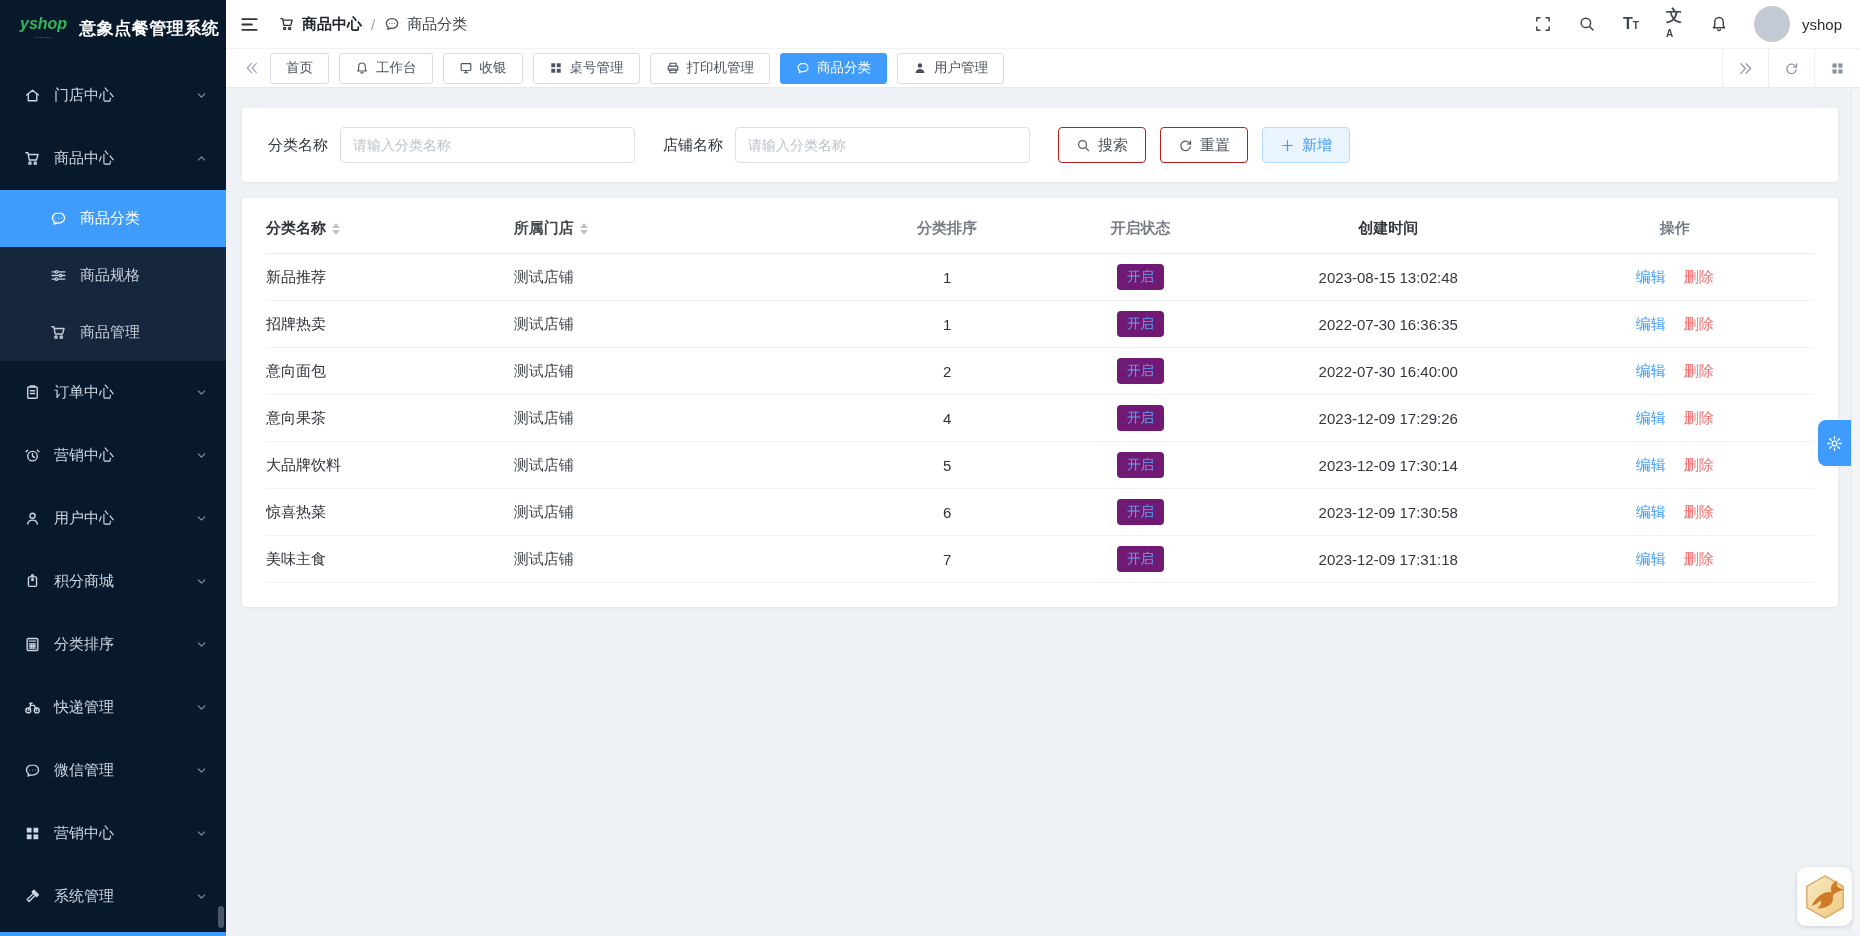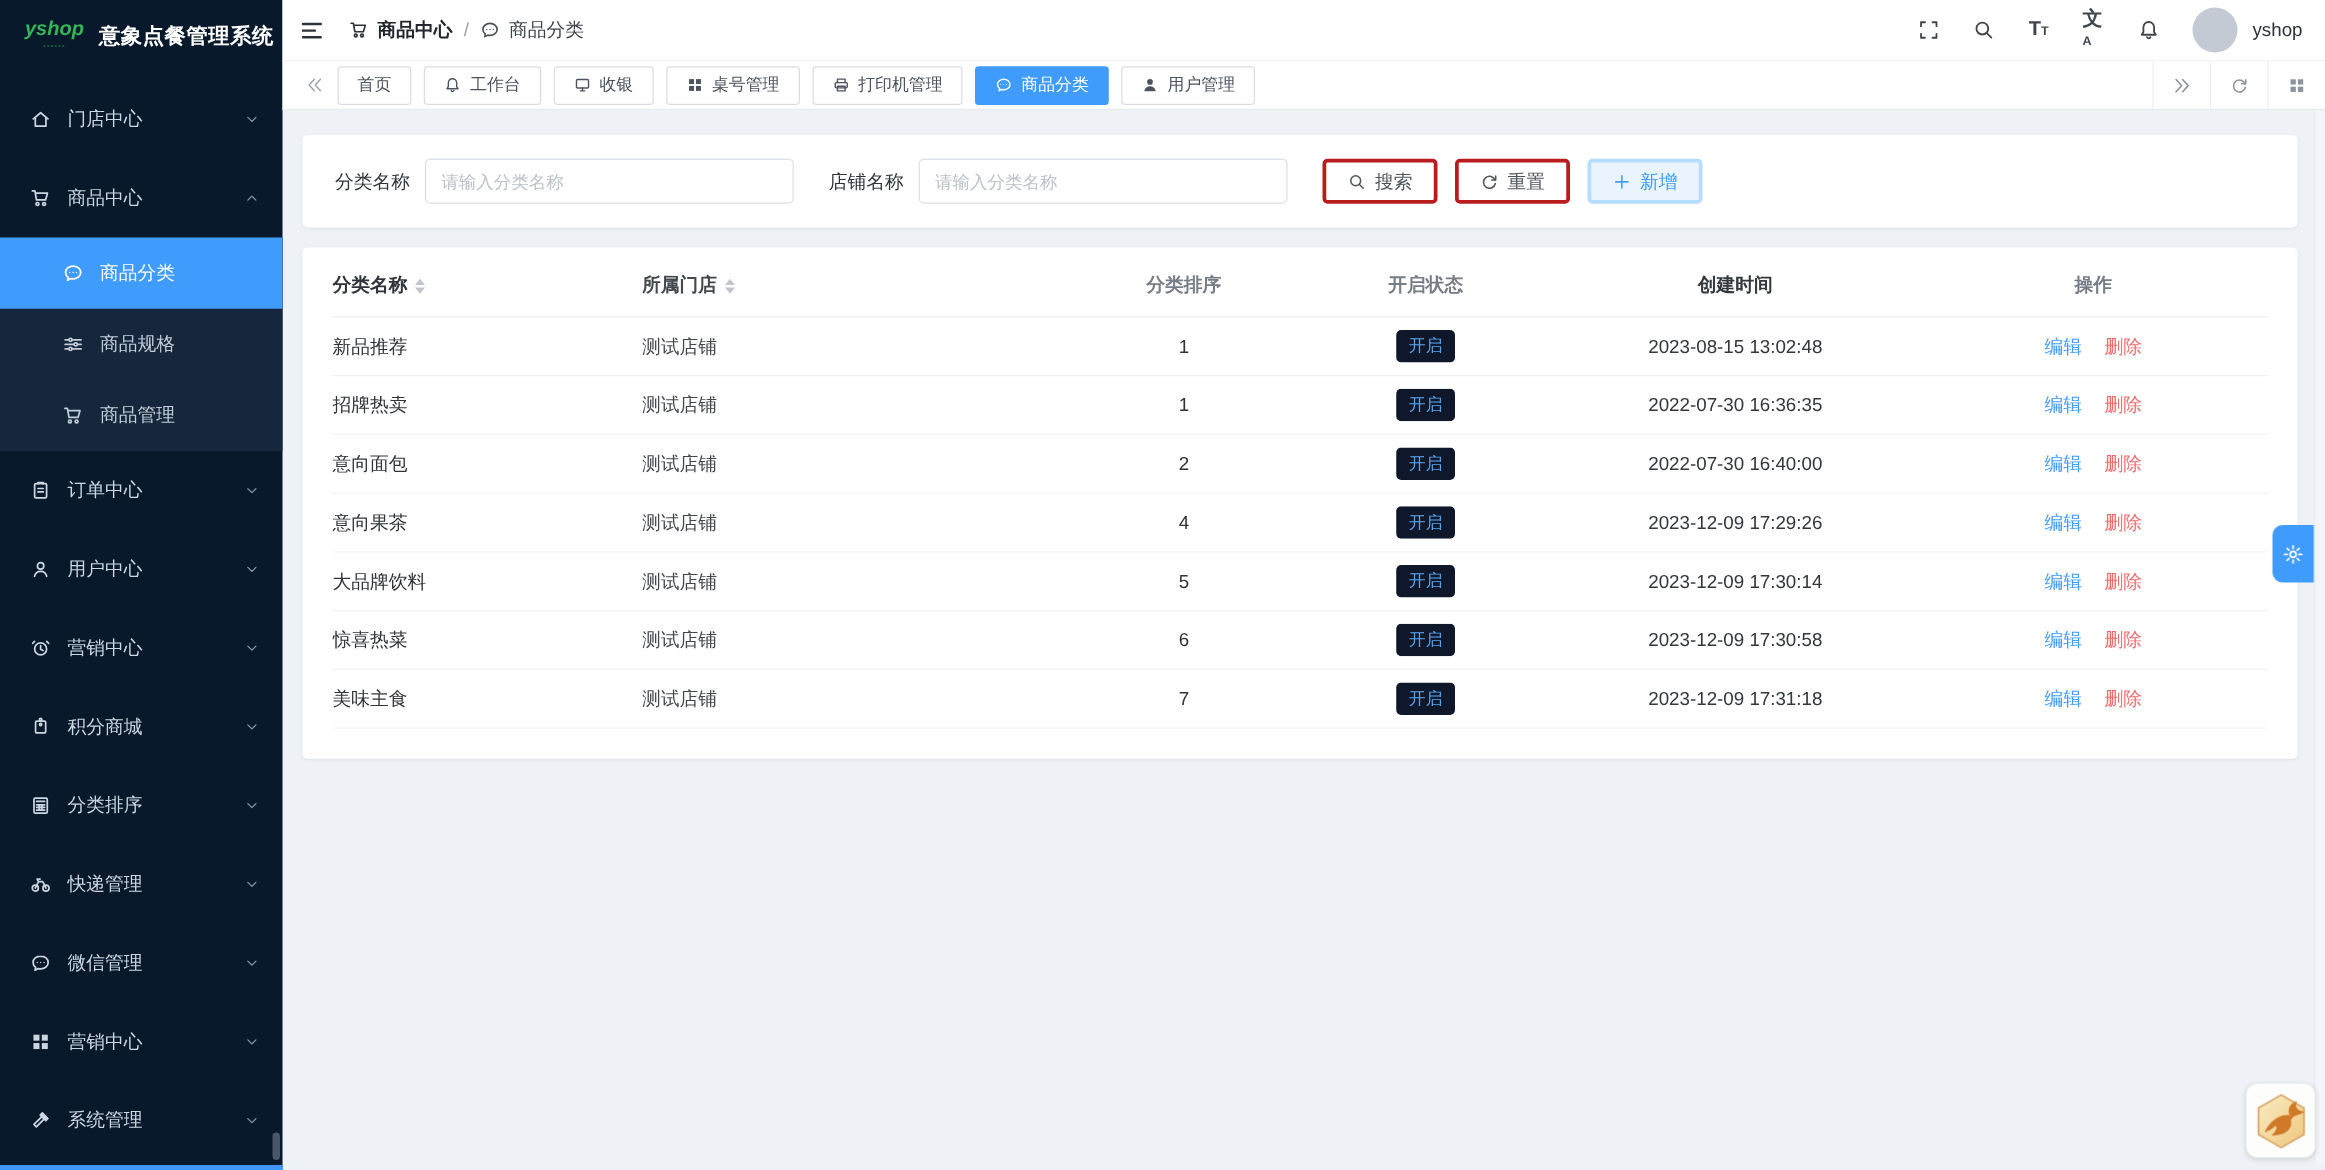--- a/index.html
+++ b/index.html
@@ -64,41 +64,41 @@
 
   
   .content { flex:1; padding:20px 22px 0 16px; display:flex; flex-direction:column; overflow:hidden; }
   .card { background:#fff; border-radius:4px; box-shadow:0 1px 3px rgba(20,40,80,.06); }
   .filter-card { height:74px; display:flex; align-items:center; padding:0 26px; margin-bottom:16px; flex-shrink:0; }
   .fgroup { display:flex; align-items:center; margin-right:28px; }
   .flabel { font-size:15px; color:#2f343b; margin-right:12px; white-space:nowrap; }
   .finput { width:295px; height:36px; border:1px solid #dcdfe6; border-radius:4px; padding:0 12px;
             font-size:14px; color:#333; outline:none; }
   .finput::placeholder { color:#bcc2cb; }
-  .btn { height:36px; padding:0 17px; border:3px solid #b91c1c; border-radius:4px; background:#fff;
+  .btn { height:36px; padding:0 17px; border:1px solid #b91c1c; border-radius:4px; background:#fff;
          font-size:15px; color:#50565e; display:inline-flex; align-items:center; gap:7px;
          margin-right:14px; cursor:pointer; font-family:inherit; }
   .btn .ic { width:15px; height:15px; }
   .btn.primary-plain { background:#e9f4ff; border-color:#b6dcff; color:#3f9bfc; }
 
   .table-card { padding:6px 24px 24px; flex-shrink:0; }
   .trow { display:grid; grid-template-columns:16% 22% 12% 13% 19% 18%; align-items:center;
           height:47px; border-bottom:1px solid #f0f2f6; font-size:15px; }
   .trow.thead { height:50px; color:#767d87; font-weight:bold; border-bottom:1px solid #ebeef3; }
   .cell { white-space:nowrap; overflow:hidden; }
   .c-name { color:#2f333a; }
   .c-store { color:#43484f; }
   .c-sort, .c-status, .c-time, .c-ops { text-align:center; }
   .c-time { color:#33373e; }
   .sorthead { display:inline-flex; align-items:center; gap:6px; cursor:pointer; }
   .carets { display:inline-flex; flex-direction:column; gap:2px; }
   .caret { width:0; height:0; border-left:4px solid transparent; border-right:4px solid transparent; }
   .caret.up { border-bottom:5px solid #c0c4cc; }
   .caret.dn { border-top:5px solid #c0c4cc; }
-  .badge { display:inline-block; padding:6px 10px; background:#0f172a; color:#58a7f2;
+  .badge { display:inline-block; padding:6px 10px; background:#701a75; color:#58a7f2;
            border-radius:4px; font-size:13.5px; line-height:1; }
   .op-edit { color:#3f9bfc; margin-right:18px; cursor:pointer; }
   .op-del { color:#f16a6a; cursor:pointer; }
 
   .footer { margin-top:auto; text-align:center; padding:14px 0 18px; color:#a6adb8; font-size:15px; }
 
   
   .vtrack { position:fixed; right:0; top:89px; bottom:4px; width:9px; background:#f3f5f8; border-left:1px solid #e4e8ed; }
   .hthumb { position:fixed; left:0; bottom:0; height:4px; width:226px; background:#3f97ff; }
   .gear-fab { position:fixed; right:9px; top:420px; width:33px; height:46px; background:#3f9bfc;
@@ -191,39 +191,39 @@
         <span class="lbl">订单中心</span>
         <span class="chev ic" style="width:13px;height:13px">
           <svg viewBox="0 0 16 16" fill="none" stroke="currentColor" stroke-width="1.3" stroke-linecap="round" stroke-linejoin="round">
             <path d="M4 6l4 4 4-4"></path>
           </svg>
         </span>
       </div>
       <div class="m-item">
         <span class="ic " style="width:17px;height:17px">
           <svg viewBox="0 0 16 16" fill="none" stroke="currentColor" stroke-width="1.3" stroke-linecap="round" stroke-linejoin="round">
+            <circle cx="8" cy="8.6" r="4.5"></circle>
+            <path d="M8 6.2v2.6l1.8 1M3.4 3 2 4.4M12.6 3 14 4.4"></path>
+          </svg>
+        </span>
+        <span class="lbl">营销中心</span>
+        <span class="chev ic" style="width:13px;height:13px">
+          <svg viewBox="0 0 16 16" fill="none" stroke="currentColor" stroke-width="1.3" stroke-linecap="round" stroke-linejoin="round">
+            <path d="M4 6l4 4 4-4"></path>
+          </svg>
+        </span>
+      </div>
+      <div class="m-item">
+        <span class="ic " style="width:17px;height:17px">
+          <svg viewBox="0 0 16 16" fill="none" stroke="currentColor" stroke-width="1.3" stroke-linecap="round" stroke-linejoin="round">
             <circle cx="8" cy="5.4" r="2.4"></circle>
             <path d="M3.4 13.2c.6-2.5 2.4-3.7 4.6-3.7s4 1.2 4.6 3.7"></path>
           </svg>
         </span>
         <span class="lbl">用户中心</span>
-        <span class="chev ic" style="width:13px;height:13px">
-          <svg viewBox="0 0 16 16" fill="none" stroke="currentColor" stroke-width="1.3" stroke-linecap="round" stroke-linejoin="round">
-            <path d="M4 6l4 4 4-4"></path>
-          </svg>
-        </span>
-      </div>
-      <div class="m-item">
-        <span class="ic " style="width:17px;height:17px">
-          <svg viewBox="0 0 16 16" fill="none" stroke="currentColor" stroke-width="1.3" stroke-linecap="round" stroke-linejoin="round">
-            <circle cx="8" cy="8.6" r="4.5"></circle>
-            <path d="M8 6.2v2.6l1.8 1M3.4 3 2 4.4M12.6 3 14 4.4"></path>
-          </svg>
-        </span>
-        <span class="lbl">营销中心</span>
         <span class="chev ic" style="width:13px;height:13px">
           <svg viewBox="0 0 16 16" fill="none" stroke="currentColor" stroke-width="1.3" stroke-linecap="round" stroke-linejoin="round">
             <path d="M4 6l4 4 4-4"></path>
           </svg>
         </span>
       </div>
       <div class="m-item">
         <span class="ic " style="width:17px;height:17px">
           <svg viewBox="0 0 16 16" fill="none" stroke="currentColor" stroke-width="1.3" stroke-linecap="round" stroke-linejoin="round">
             <rect x="4.2" y="3.6" width="7.6" height="9" rx="1"></rect>

